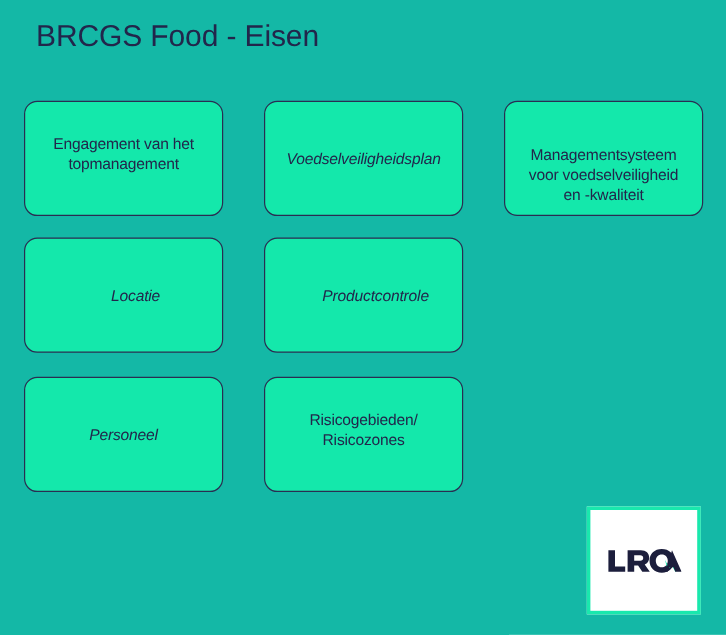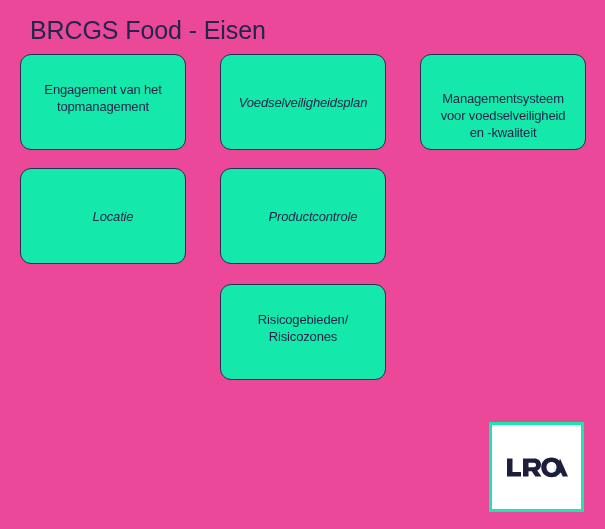--- a/index.html
+++ b/index.html
@@ -14,38 +14,38 @@
     overflow: hidden;
     position: relative;
   }
 
   .slide {
     position: absolute;
     left: 0;
     top: 0;
     width: 605px;
     height: 529px;
-    background: #ec4899;
+    background: #14b8a6;
   }
 
   .slide-title {
     position: absolute;
     left: 30px;
     top: 16px;
     font-size: 25px;
     font-weight: 400;
     letter-spacing: -0.1px;
     color: #22264B;
     white-space: nowrap;
   }
 
   .grid {
     position: absolute;
     left: 20px;
-    top: 54px;
+    top: 84px;
     width: 568px;
     height: 327px;
   }
 
   .node {
     position: absolute;
     width: 166px;
     height: 96px;
     background: #14E8AB;
     border: 1.2px solid #2A2D52;
@@ -126,20 +126,23 @@
 
     <div class="node row-1 col-0 va-center">
       <span class="node-label">Locatie</span>
     </div>
 
     <div class="node row-1 col-1 va-center">
       <span class="node-label">Productcontrole</span>
     </div>
 
 
+    <div class="node row-2 col-0 va-center">
+      <span class="node-label">Personeel</span>
+    </div>
 
     <div class="node row-2 col-1 va-upper">
       <span class="node-label">Risicogebieden/
 Risicozones</span>
     </div>
 
 
   </div>
 
   <div class="logo">

